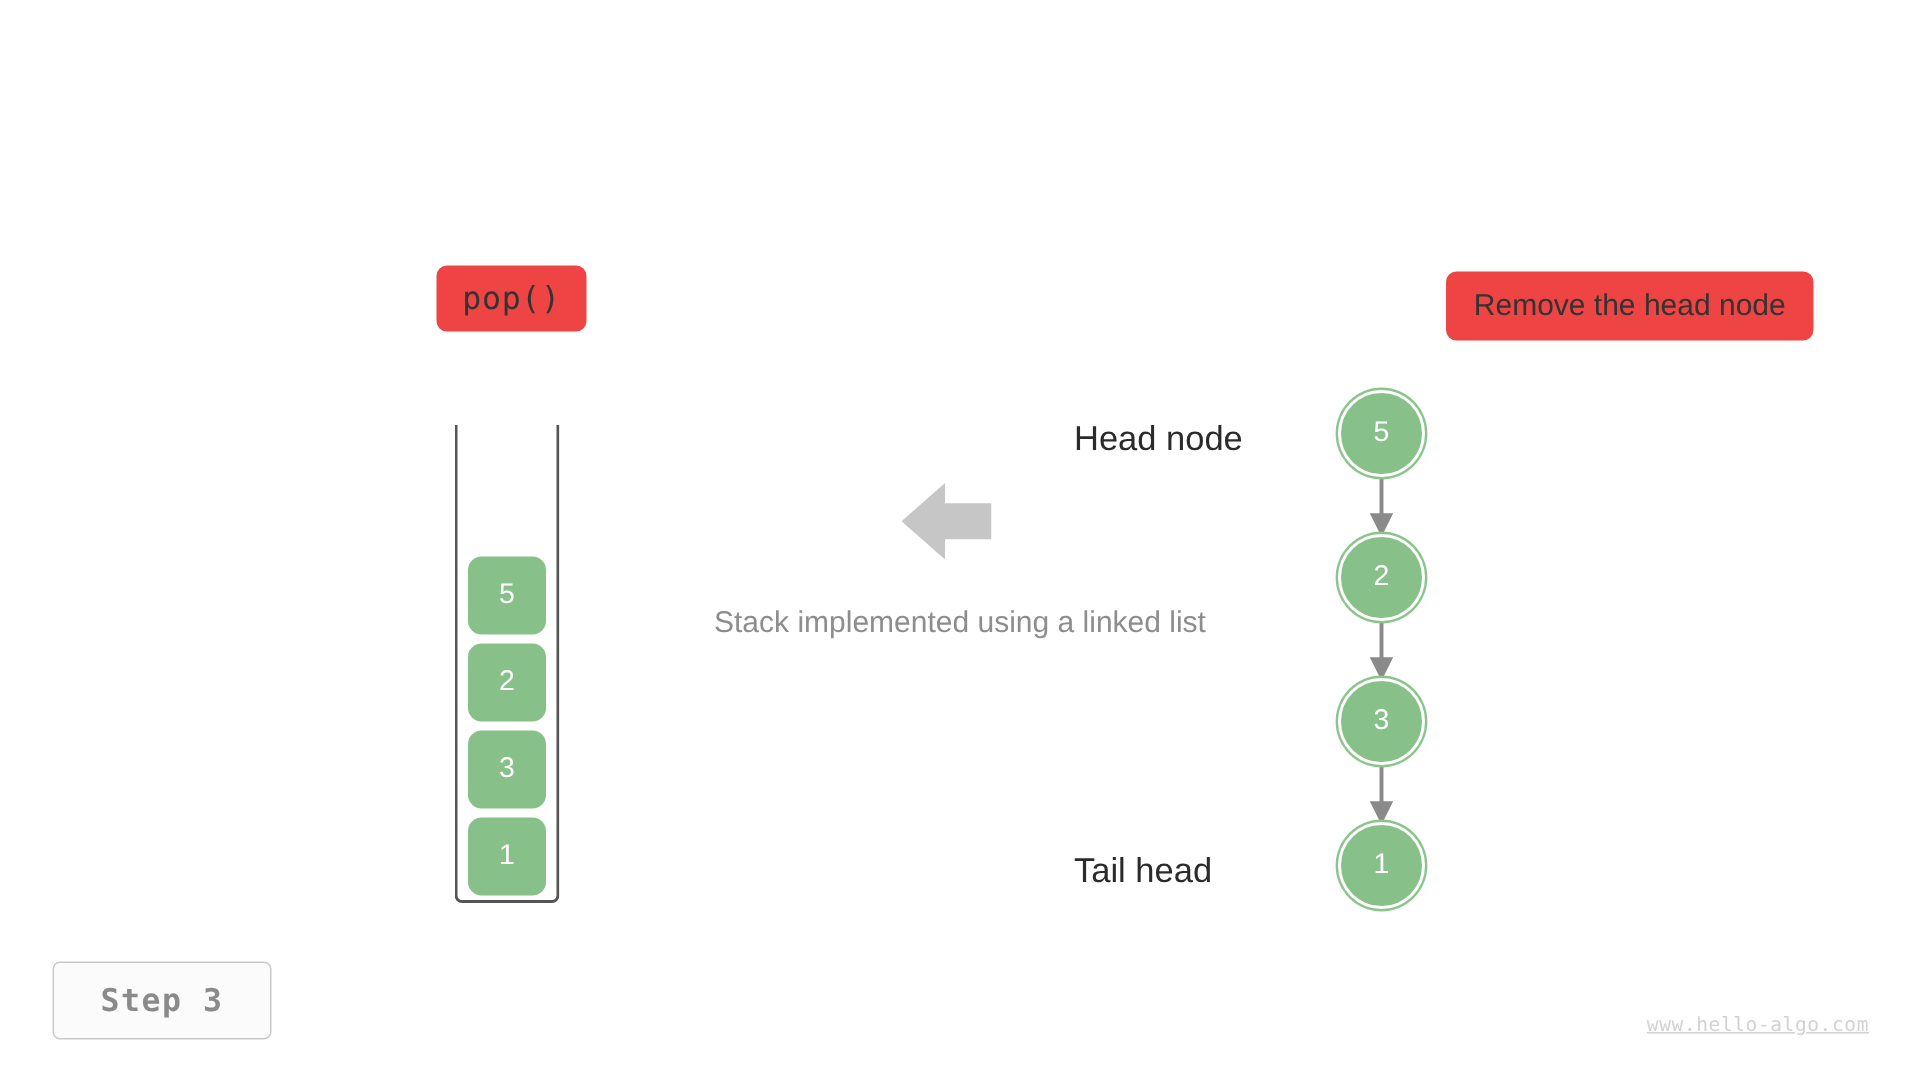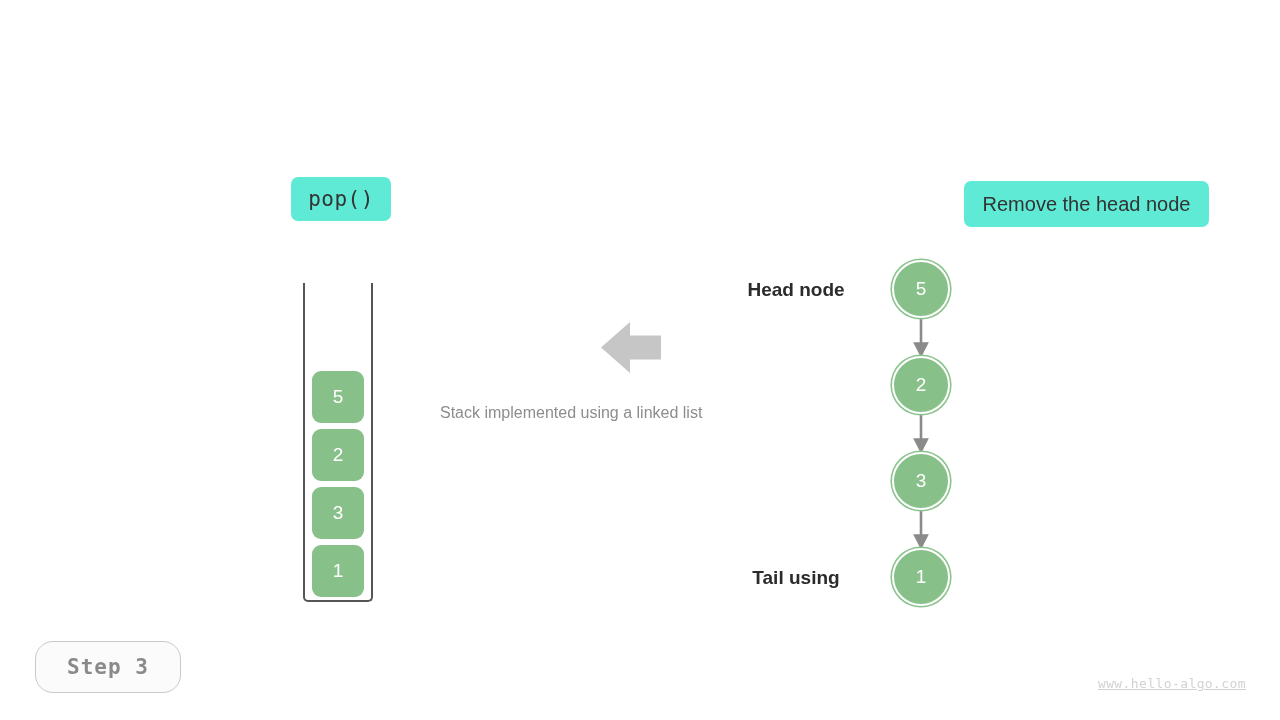--- a/index.html
+++ b/index.html
@@ -16,21 +16,21 @@
   }
   #canvas {
     position: relative;
     width: 1280px;
     height: 720px;
   }
 
   
   .badge {
     position: absolute;
-    background: #5eead4;
+    background: #ef4444;
     border-radius: 7px;
     display: flex;
     align-items: center;
     justify-content: center;
     color: #333333;
     box-sizing: border-box;
   }
   #op-badge {
     left: 291px;
     top: 177px;
@@ -51,21 +51,21 @@
 
   
   #step-badge {
     position: absolute;
     left: 35px;
     top: 641px;
     width: 146px;
     height: 52px;
     background: #fbfbfb;
     border: 1.5px solid #c9c9c9;
-    border-radius: 18px;
+    border-radius: 5px;
     display: flex;
     align-items: center;
     justify-content: center;
     font-family: "DejaVu Sans Mono", monospace;
     font-size: 21px;
     font-weight: bold;
     color: #8a8a8a;
     letter-spacing: 1px;
     box-sizing: border-box;
   }
@@ -81,22 +81,22 @@
     letter-spacing: 0.4px;
     text-decoration: underline;
   }
 
   
   #caption {
     position: absolute;
     left: 440px;
     top: 404px;
     width: 400px;
-    text-align: left;
-    font-size: 16px;
+    text-align: center;
+    font-size: 20px;
     color: #8d8d8d;
   }
 
   
   #stack-area {
     position: absolute;
     left: 303px;
     top: 283px;
     width: 74px;
     height: 322px;
@@ -166,23 +166,23 @@
     display: flex;
     align-items: center;
     justify-content: center;
     color: #ffffff;
     font-size: 19px;
   }
   .ll-label {
     position: absolute;
     right: 104px;
     width: 160px;
-    text-align: center;
-    font-size: 19px;
-    font-weight: bold;
+    text-align: left;
+    font-size: 23px;
+    font-weight: normal;
     color: #2b2b2b;
     white-space: nowrap;
   }
   #ll-edges {
     position: absolute;
     left: 0;
     top: 0;
     width: 220px;
     height: 360px;
     pointer-events: none;
@@ -228,21 +228,21 @@
       <line x1="161" y1="256" x2="161" y2="286" stroke="#8a8a8a" stroke-width="2.6" marker-end="url(#arrowhead)"></line>
     </svg>
 
     <div class="ll-label" style="top:24px;">Head node</div>
     <div class="ll-node" style="top:5px;">5</div>
 
     <div class="ll-node" style="top:101px;">2</div>
 
     <div class="ll-node" style="top:197px;">3</div>
 
-    <div class="ll-label" style="top:312px;">Tail using</div>
+    <div class="ll-label" style="top:312px;">Tail head</div>
     <div class="ll-node" style="top:293px;">1</div>
   </div>
 
   <div id="step-badge">Step 3</div>
 
   <div id="watermark">www.hello-algo.com</div>
 
 </div>
 
 </body></html>

